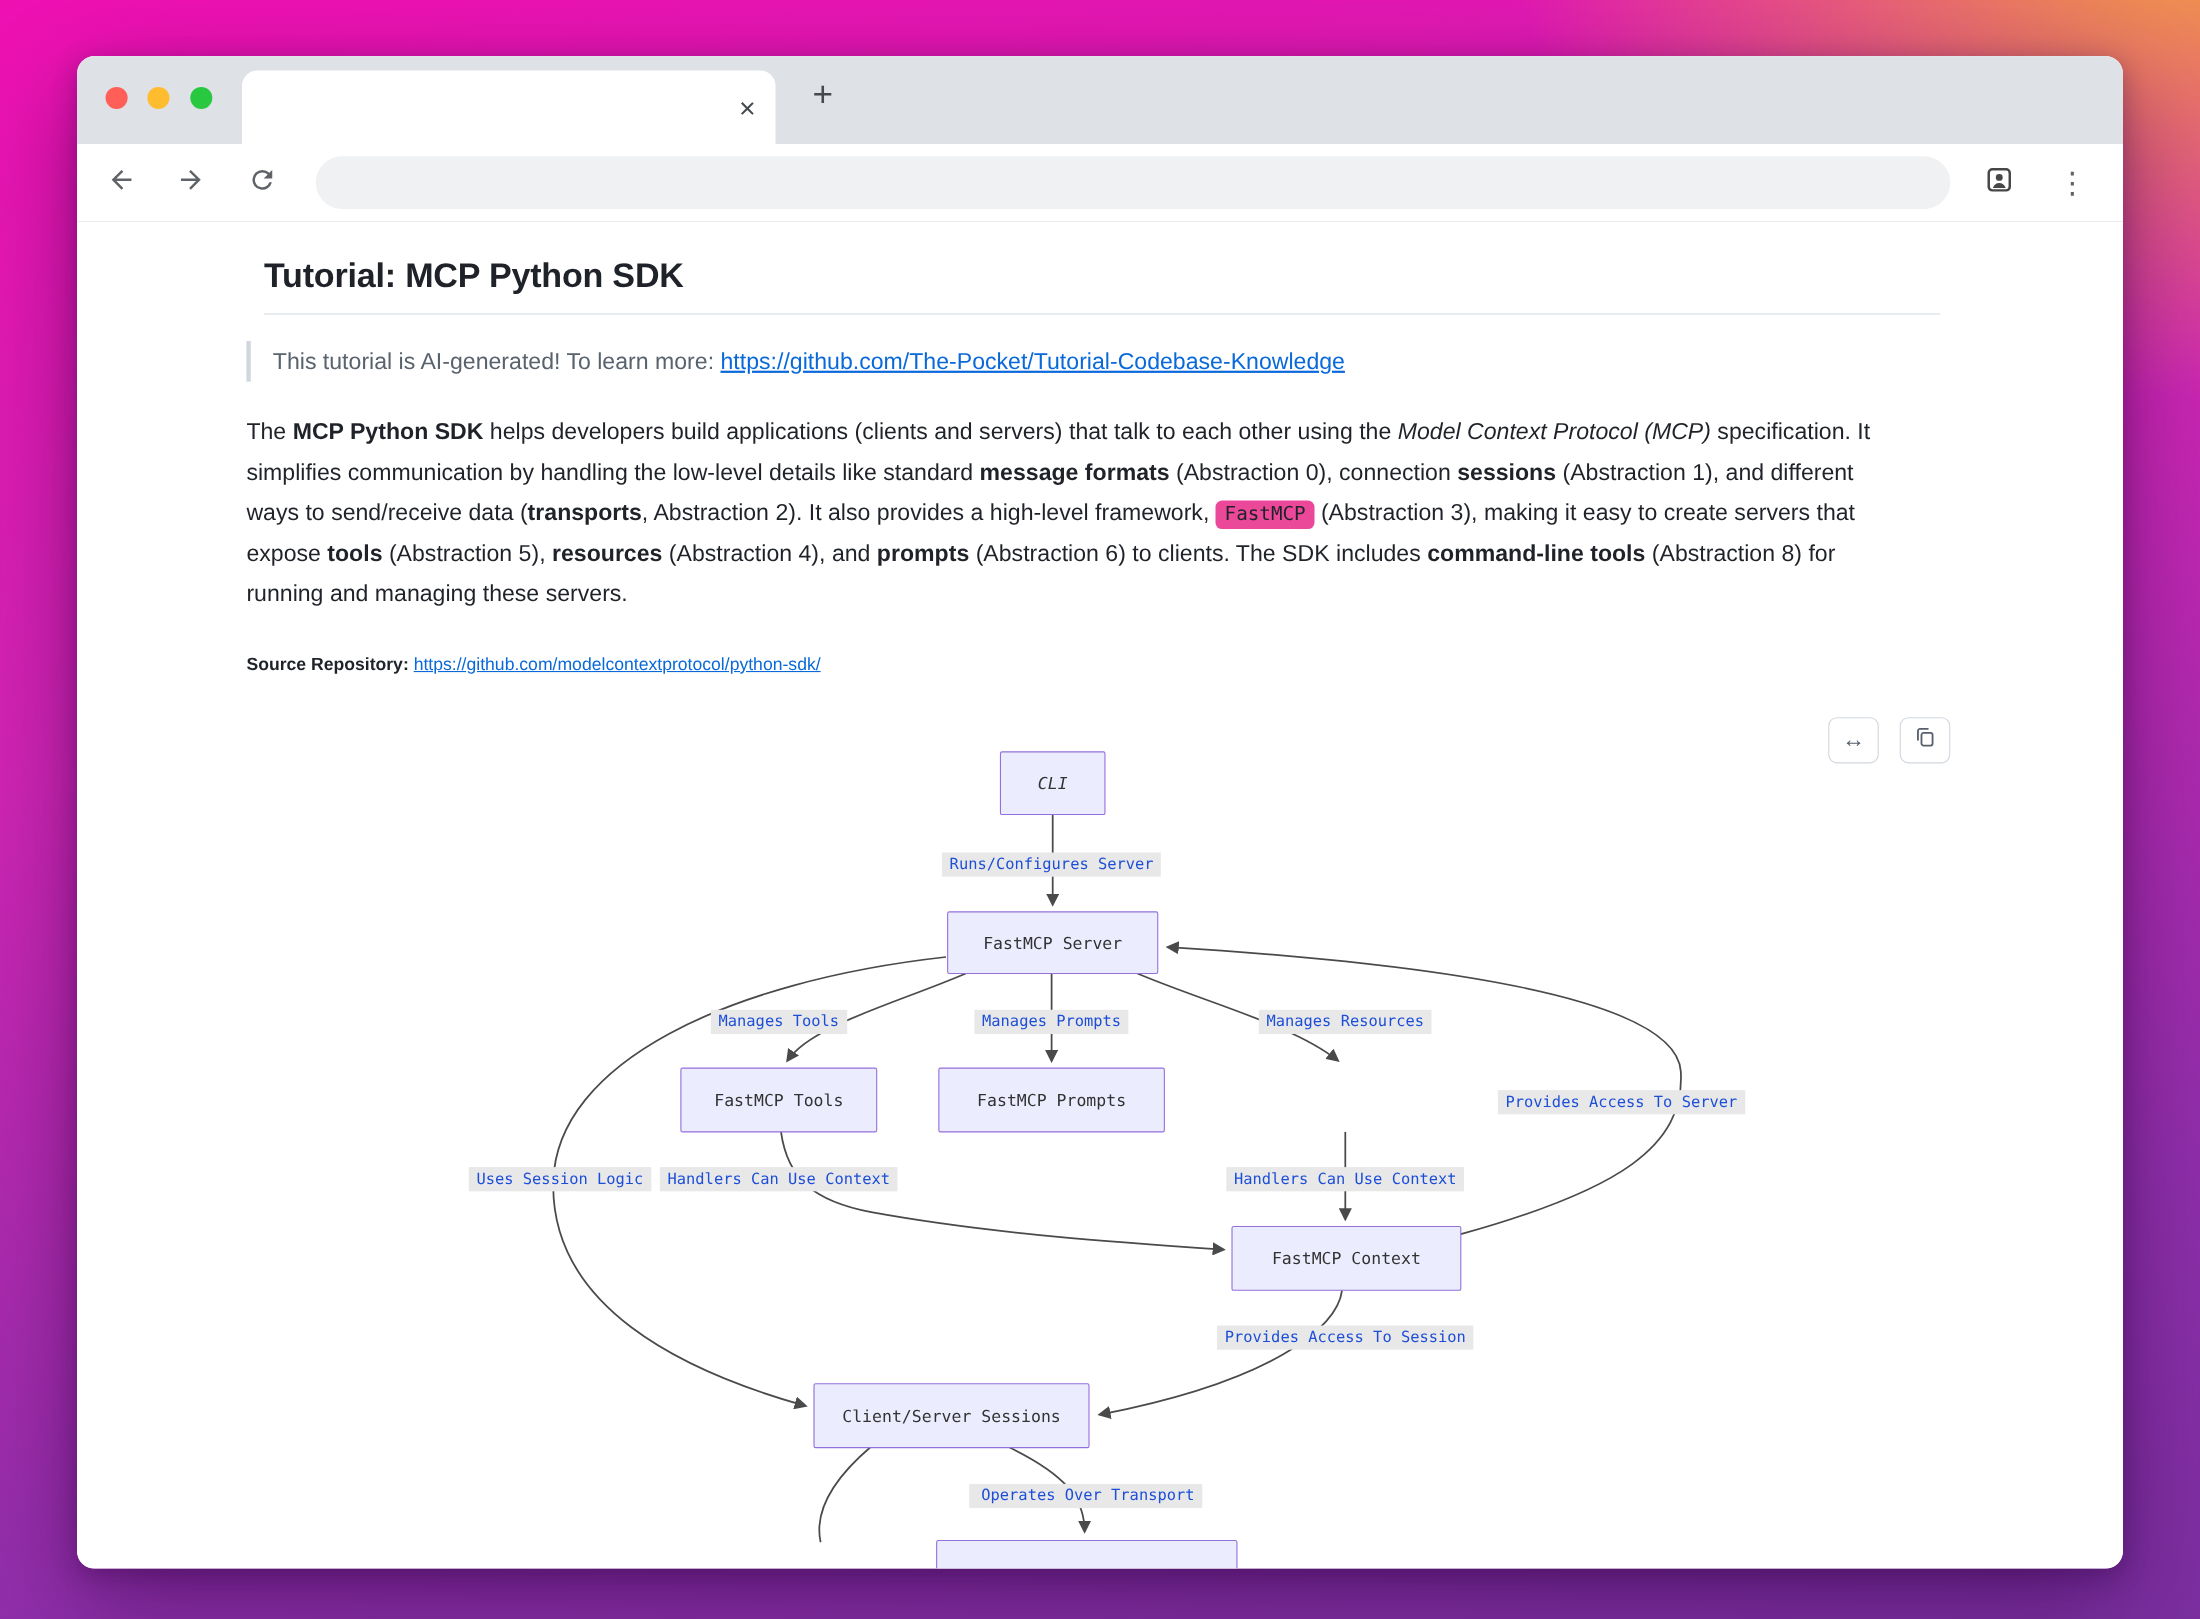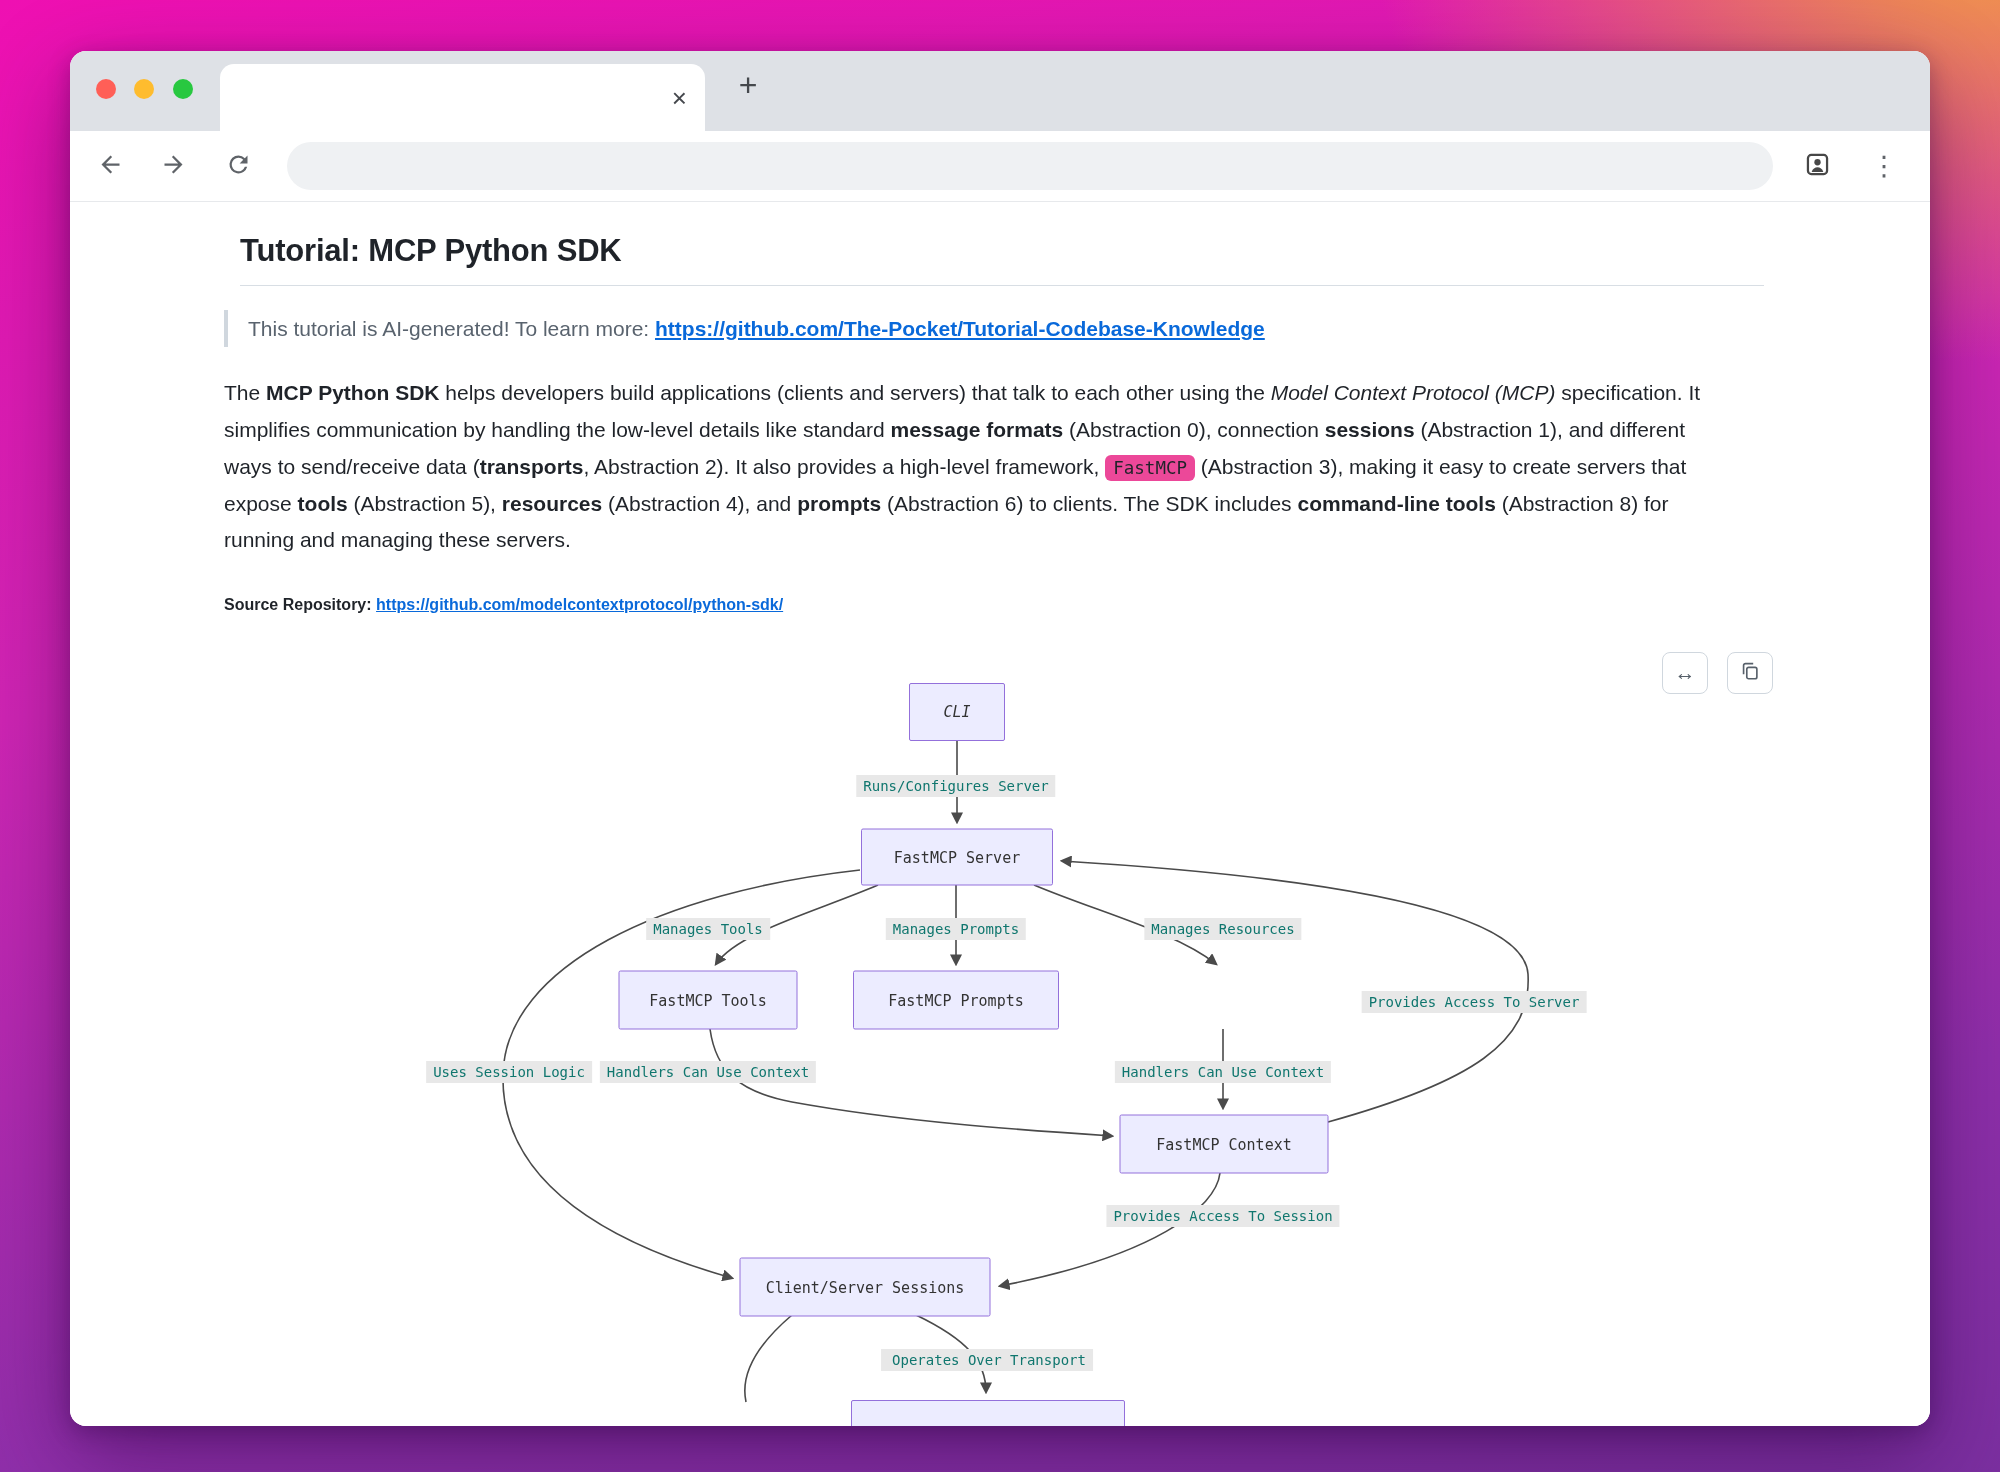--- a/index.html
+++ b/index.html
@@ -48,36 +48,36 @@
   .content{position:relative;height:1224px;background:#fff;overflow:hidden;}
   .prose{padding:14px 150px 0 154px;color:#1f2329;}
   h1.title{
     margin:16px;font-size:31px;font-weight:700;line-height:1.25;color:#1f2329;
     padding-bottom:14px;border-bottom:1px solid #d8dee4;letter-spacing:-.2px;
   }
   .callout{
     margin:24px 0 0;border-left:4px solid #d0d7de;padding:3px 0 3px 20px;
     color:#59636e;font-size:21px;line-height:1.5;max-width:1500px;
   }
-  a.link{color:#0969da;text-decoration:underline;cursor:pointer;font-weight:bold;}
+  a.link{color:#0969da;text-decoration:underline;cursor:pointer;}
   .prose-p{margin:28px 0 0;font-size:21px;line-height:1.75;max-width:1500px;}
   .prose-p strong{font-weight:700;}
   .prose-p em{font-style:italic;}
   code.inline-code{
     font-family:"DejaVu Sans Mono", monospace;font-size:17.5px;
     background:#ec4899;border-radius:6px;padding:3px 8px;
   }
   .source-line{margin:32px 0 0;font-size:16px;line-height:1.75;}
   .source-line b{font-weight:700;}
   
   .diagram{position:relative;margin-top:25px;width:100%;height:780px;}
   .edges{position:absolute;left:0;top:0;z-index:0;}
   .elabel{
     position:absolute;transform:translate(-50%,-50%);z-index:1;
-    font-family:"DejaVu Sans Mono", monospace;font-size:14px;color:#0f766e;
+    font-family:"DejaVu Sans Mono", monospace;font-size:14px;color:#1d4ed8;
     background:#e8e8e8;padding:3px 7px;white-space:nowrap;
   }
   .node{
     position:absolute;transform:translate(-50%,-50%);z-index:2;
     background:#ECECFF;border:1px solid #9370DB;border-radius:2px;
     display:flex;align-items:center;justify-content:center;
     font-family:"DejaVu Sans Mono", monospace;font-size:15px;color:#333;
     white-space:nowrap;
   }
   .dg-btn{

